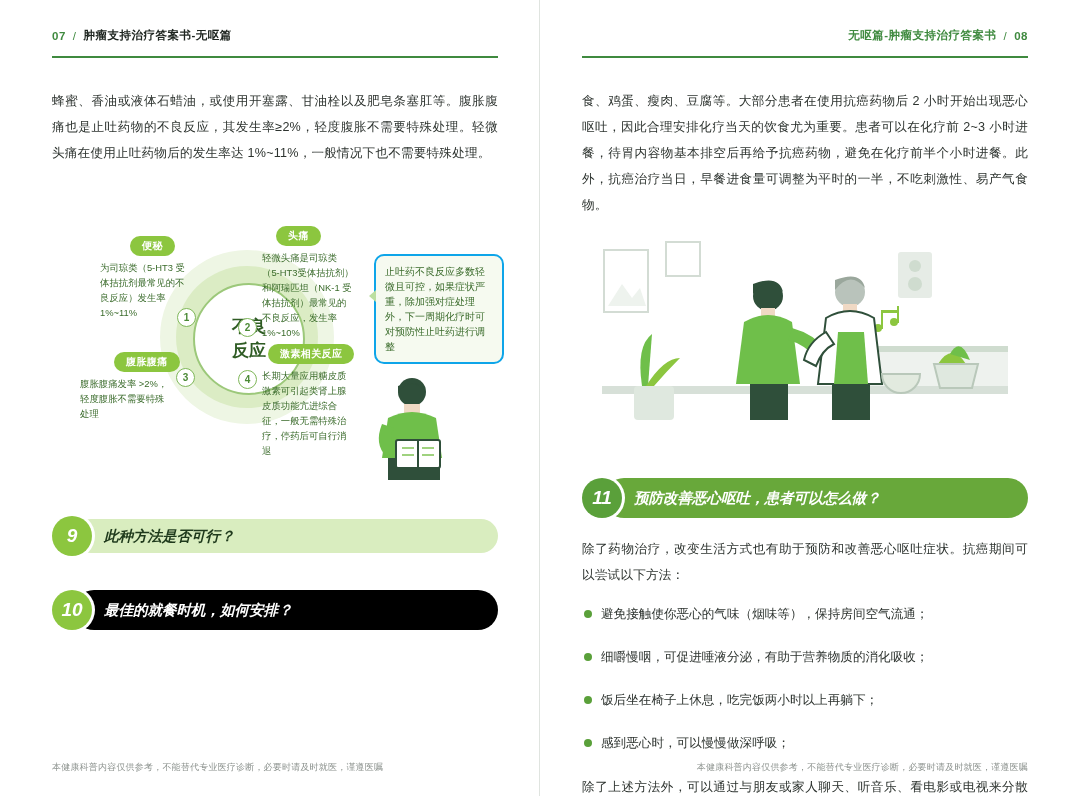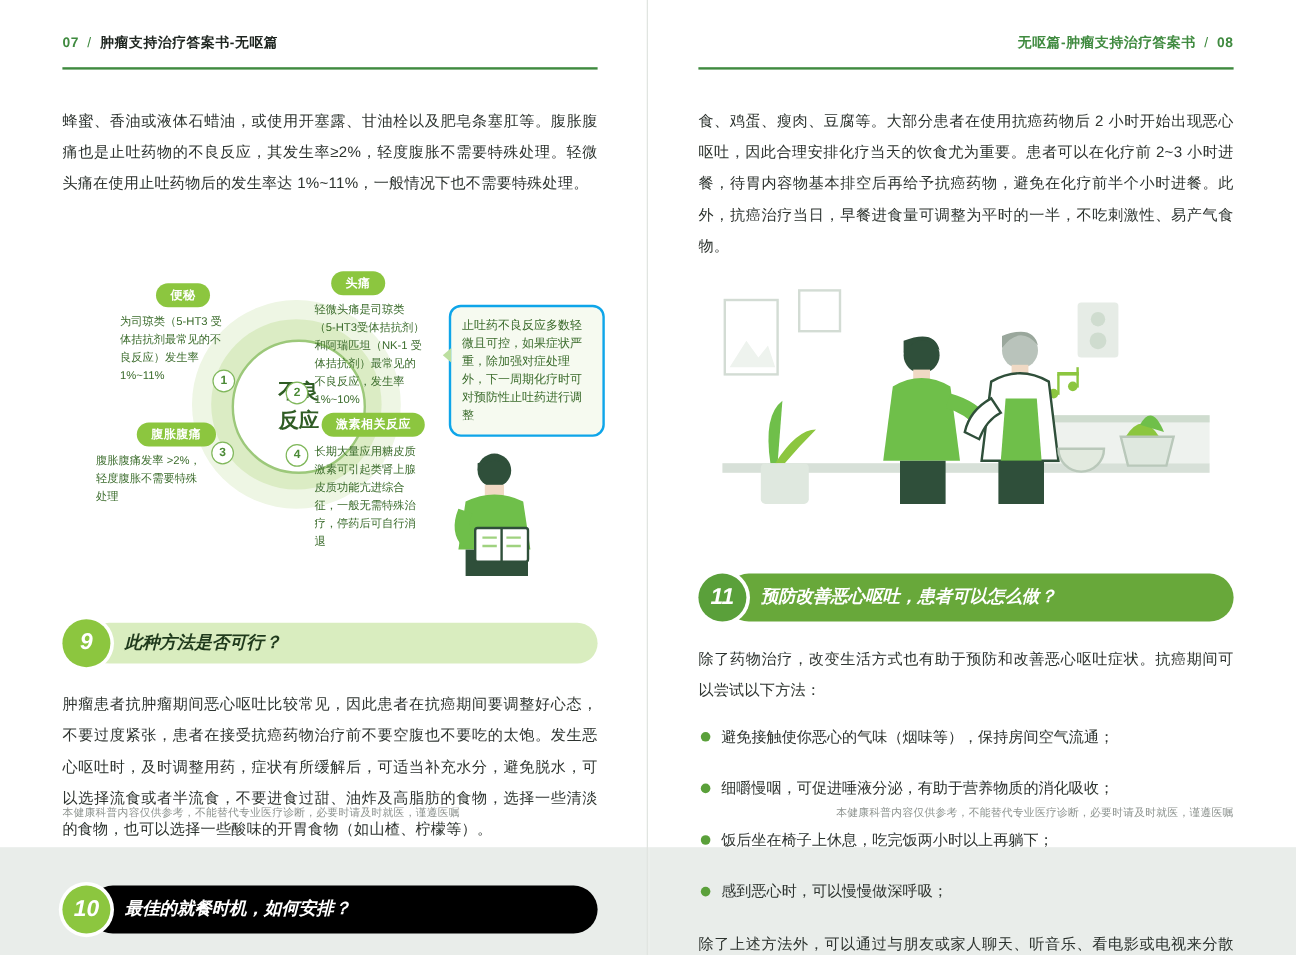--- a/index.html
+++ b/index.html
@@ -6,21 +6,21 @@
   body{
     width:1080px;height:796px;
     background:#e9edea;
     font-family:"Liberation Sans","DejaVu Sans",sans-serif;
     color:#2f3532;
     overflow:hidden;
   }
   .spread{position:relative;width:1080px;height:796px;display:flex;}
   .page{
     position:relative;
-    width:540px;height:706px;
+    width:540px;height:796px;
     background:#ffffff;
     box-sizing:border-box;
   }
   .page.left{padding:28px 42px 0 52px;}
   .page.right{padding:28px 52px 0 42px;}
   .gutter{
     position:absolute;left:539px;top:0;width:2px;height:796px;
     background:linear-gradient(to right,#d9ded9,#f3f5f3);
   }
 
@@ -190,21 +190,20 @@
         <line x1="70" y1="85" x2="82" y2="85" stroke="#9fd27f" stroke-width="2"></line>
       </svg>
     </div>
 
     <div class="qrow">
       <div class="qnum">9</div>
       <div class="qpill two">
         <div>此种方法是否可行？</div>
       </div>
     </div>
-    <p class="para">肿瘤患者抗肿瘤期间恶心呕吐比较常见，因此患者在抗癌期间要调整好心态，不要过度紧张，患者在接受抗癌药物治疗前不要空腹也不要吃的太饱。发生恶心呕吐时，及时调整用药，症状有所缓解后，可适当补充水分，避免脱水，可以选择流食或者半流食，不要进食过甜、油炸及高脂肪的食物，选择一些清淡的食物，也可以选择一些酸味的开胃食物（如山楂、柠檬等）。</p>
 
     <div class="qrow">
       <div class="qnum">10</div>
       <div class="qpill solid">最佳的就餐时机，如何安排？</div>
     </div>
 
     <div class="foot">本健康科普内容仅供参考，不能替代专业医疗诊断，必要时请及时就医，谨遵医嘱</div>
   </div>
 
   <div class="gutter"></div>

